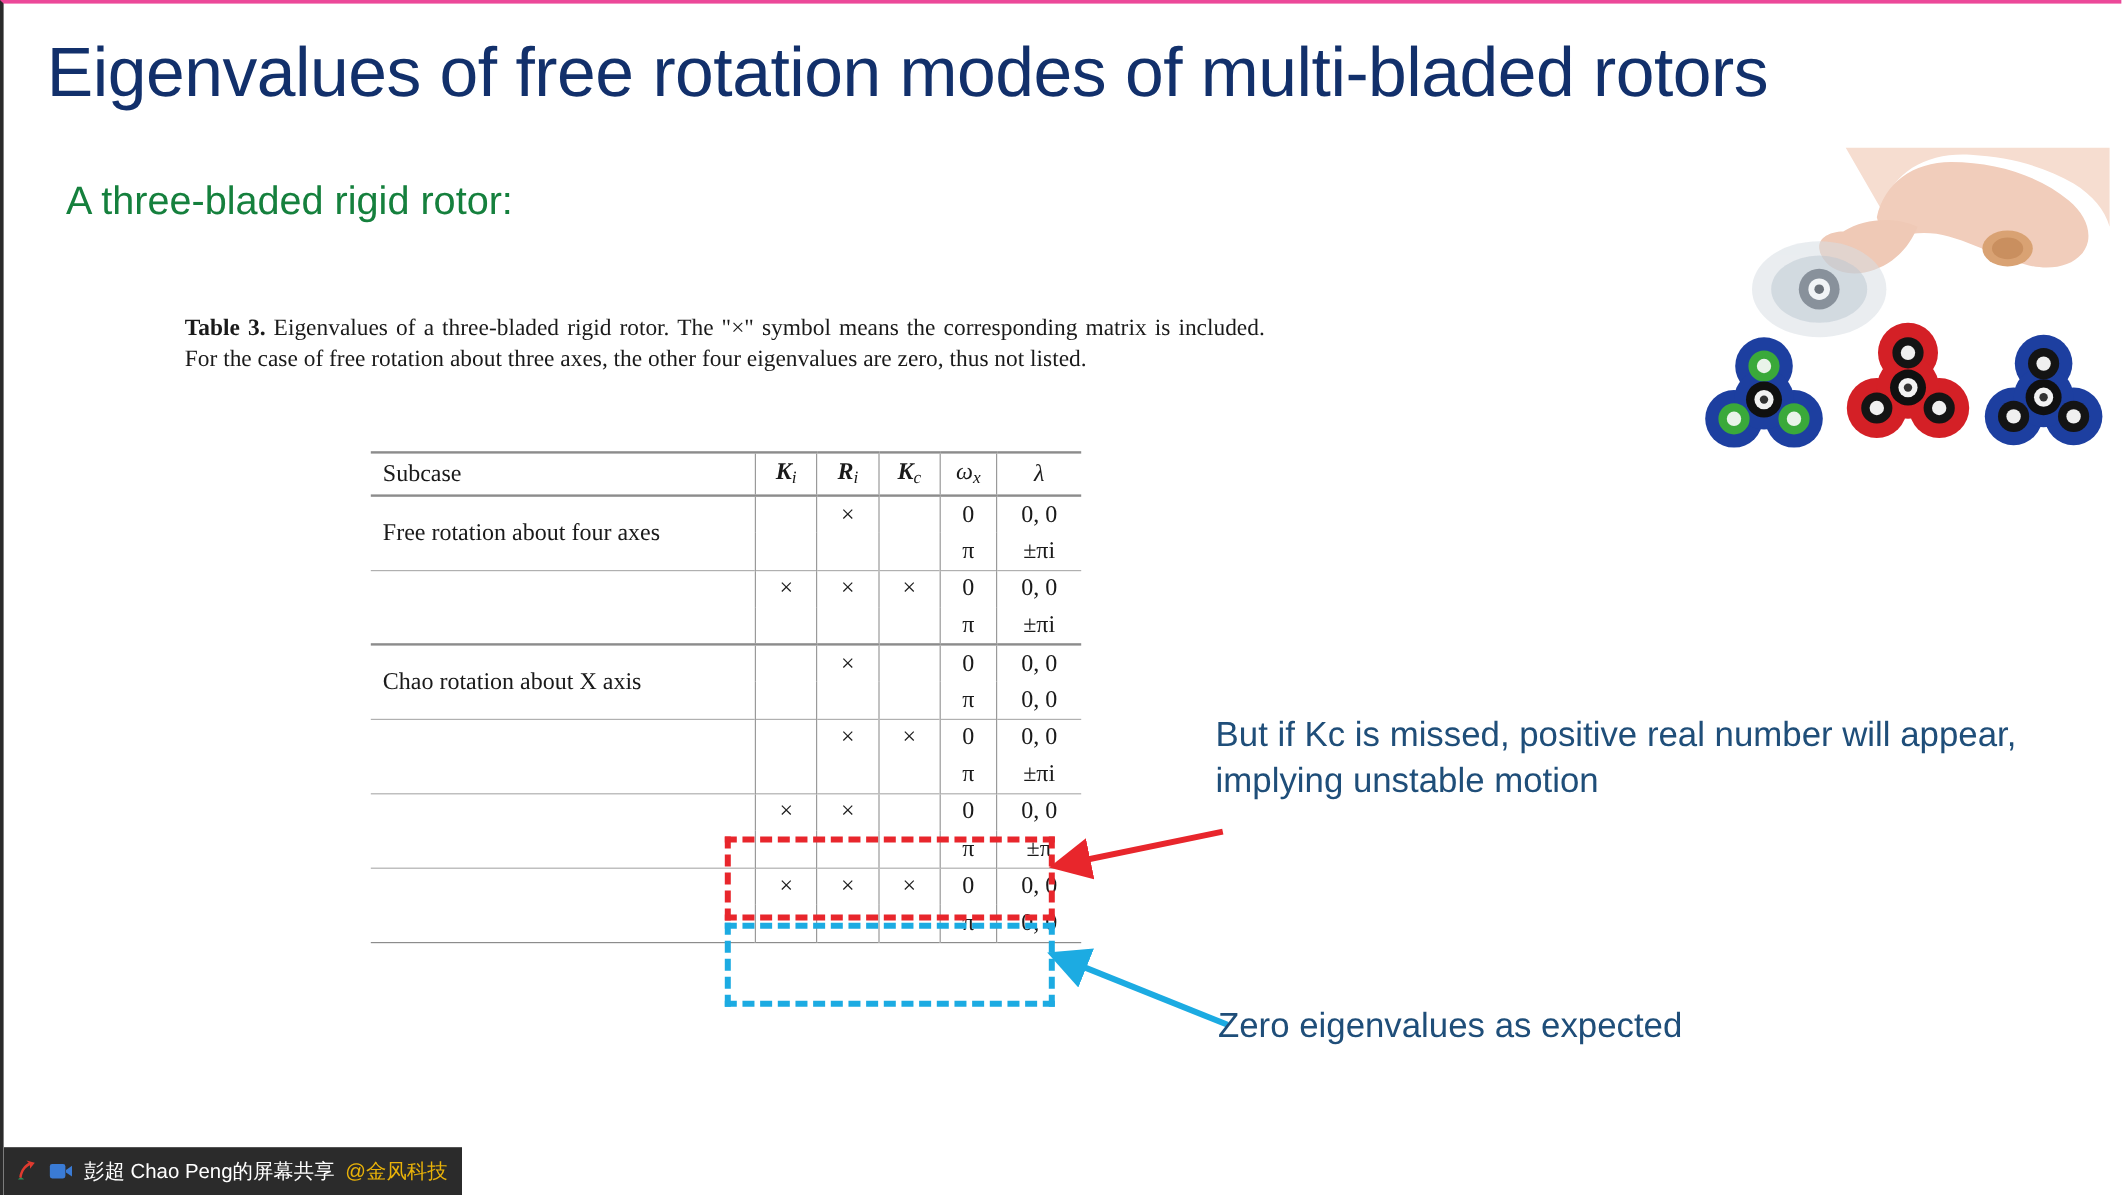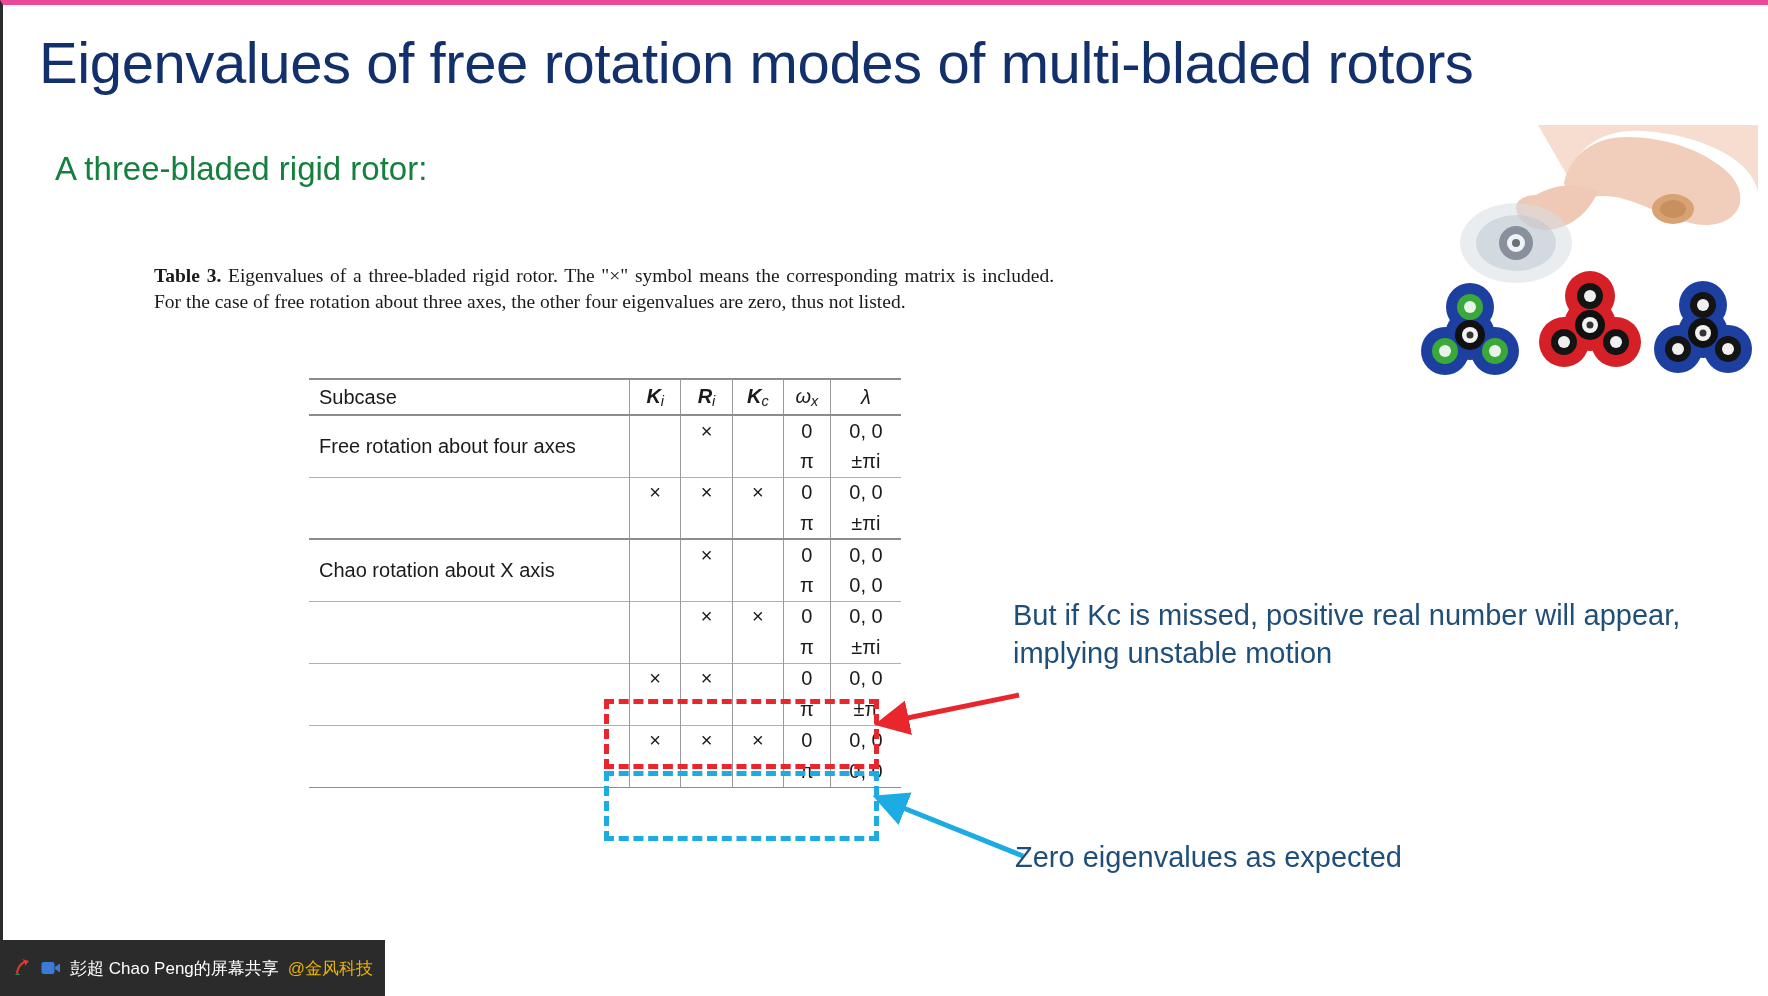--- a/index.html
+++ b/index.html
@@ -7,21 +7,21 @@
     width: 1768px; height: 996px;
     background: #ffffff;
     font-family: "Liberation Sans", sans-serif;
     overflow: hidden;
   }
   #slide {
     position: relative;
     width: 1768px; height: 996px;
     background: #ffffff;
     border-left: 3px solid #2b2b2b;
-    border-top: 5px solid #ec4899;
+    border-top: 3px solid #ec4899;
   }
 
   
   #title {
     position: absolute;
     left: 36px; top: 28px;
     width: 1640px;
     font-size: 58px;
     line-height: 1.05;
     color: #12306b;
@@ -56,21 +56,21 @@
   }
   #table-caption .lbl { font-weight: bold; }
 
   #tbl-wrap {
     position: absolute;
     left: 155px; top: 115px;
     width: 592px;
   }
   table.latex {
     border-collapse: collapse;
-    font-family: Liberation Sans, sans-serif;
+    font-family: Liberation Serif, serif;
     font-size: 20px;
     color: #1a1a1a;
     width: 592px;
   }
   table.latex td, table.latex th {
     border: none;
     font-weight: normal;
     padding: 0;
     text-align: center;
     vertical-align: middle;
@@ -132,21 +132,21 @@
   
   #taskbar {
     position: absolute;
     left: 0; bottom: 0;
     width: 1768px; height: 40px;
     background: #ffffff;
   }
   #share-pill {
     position: absolute;
     left: 0; bottom: 0;
-    height: 56px;
+    height: 40px;
     display: flex; align-items: center;
     gap: 9px;
     padding: 0 12px 0 9px;
     background: #2b2b2b;
     color: #ffffff;
     font-size: 17px;
     white-space: nowrap;
   }
   #share-pill .handle { color: #eab308; }
   .tb-ico { display: inline-flex; align-items: center; justify-content: center; }

